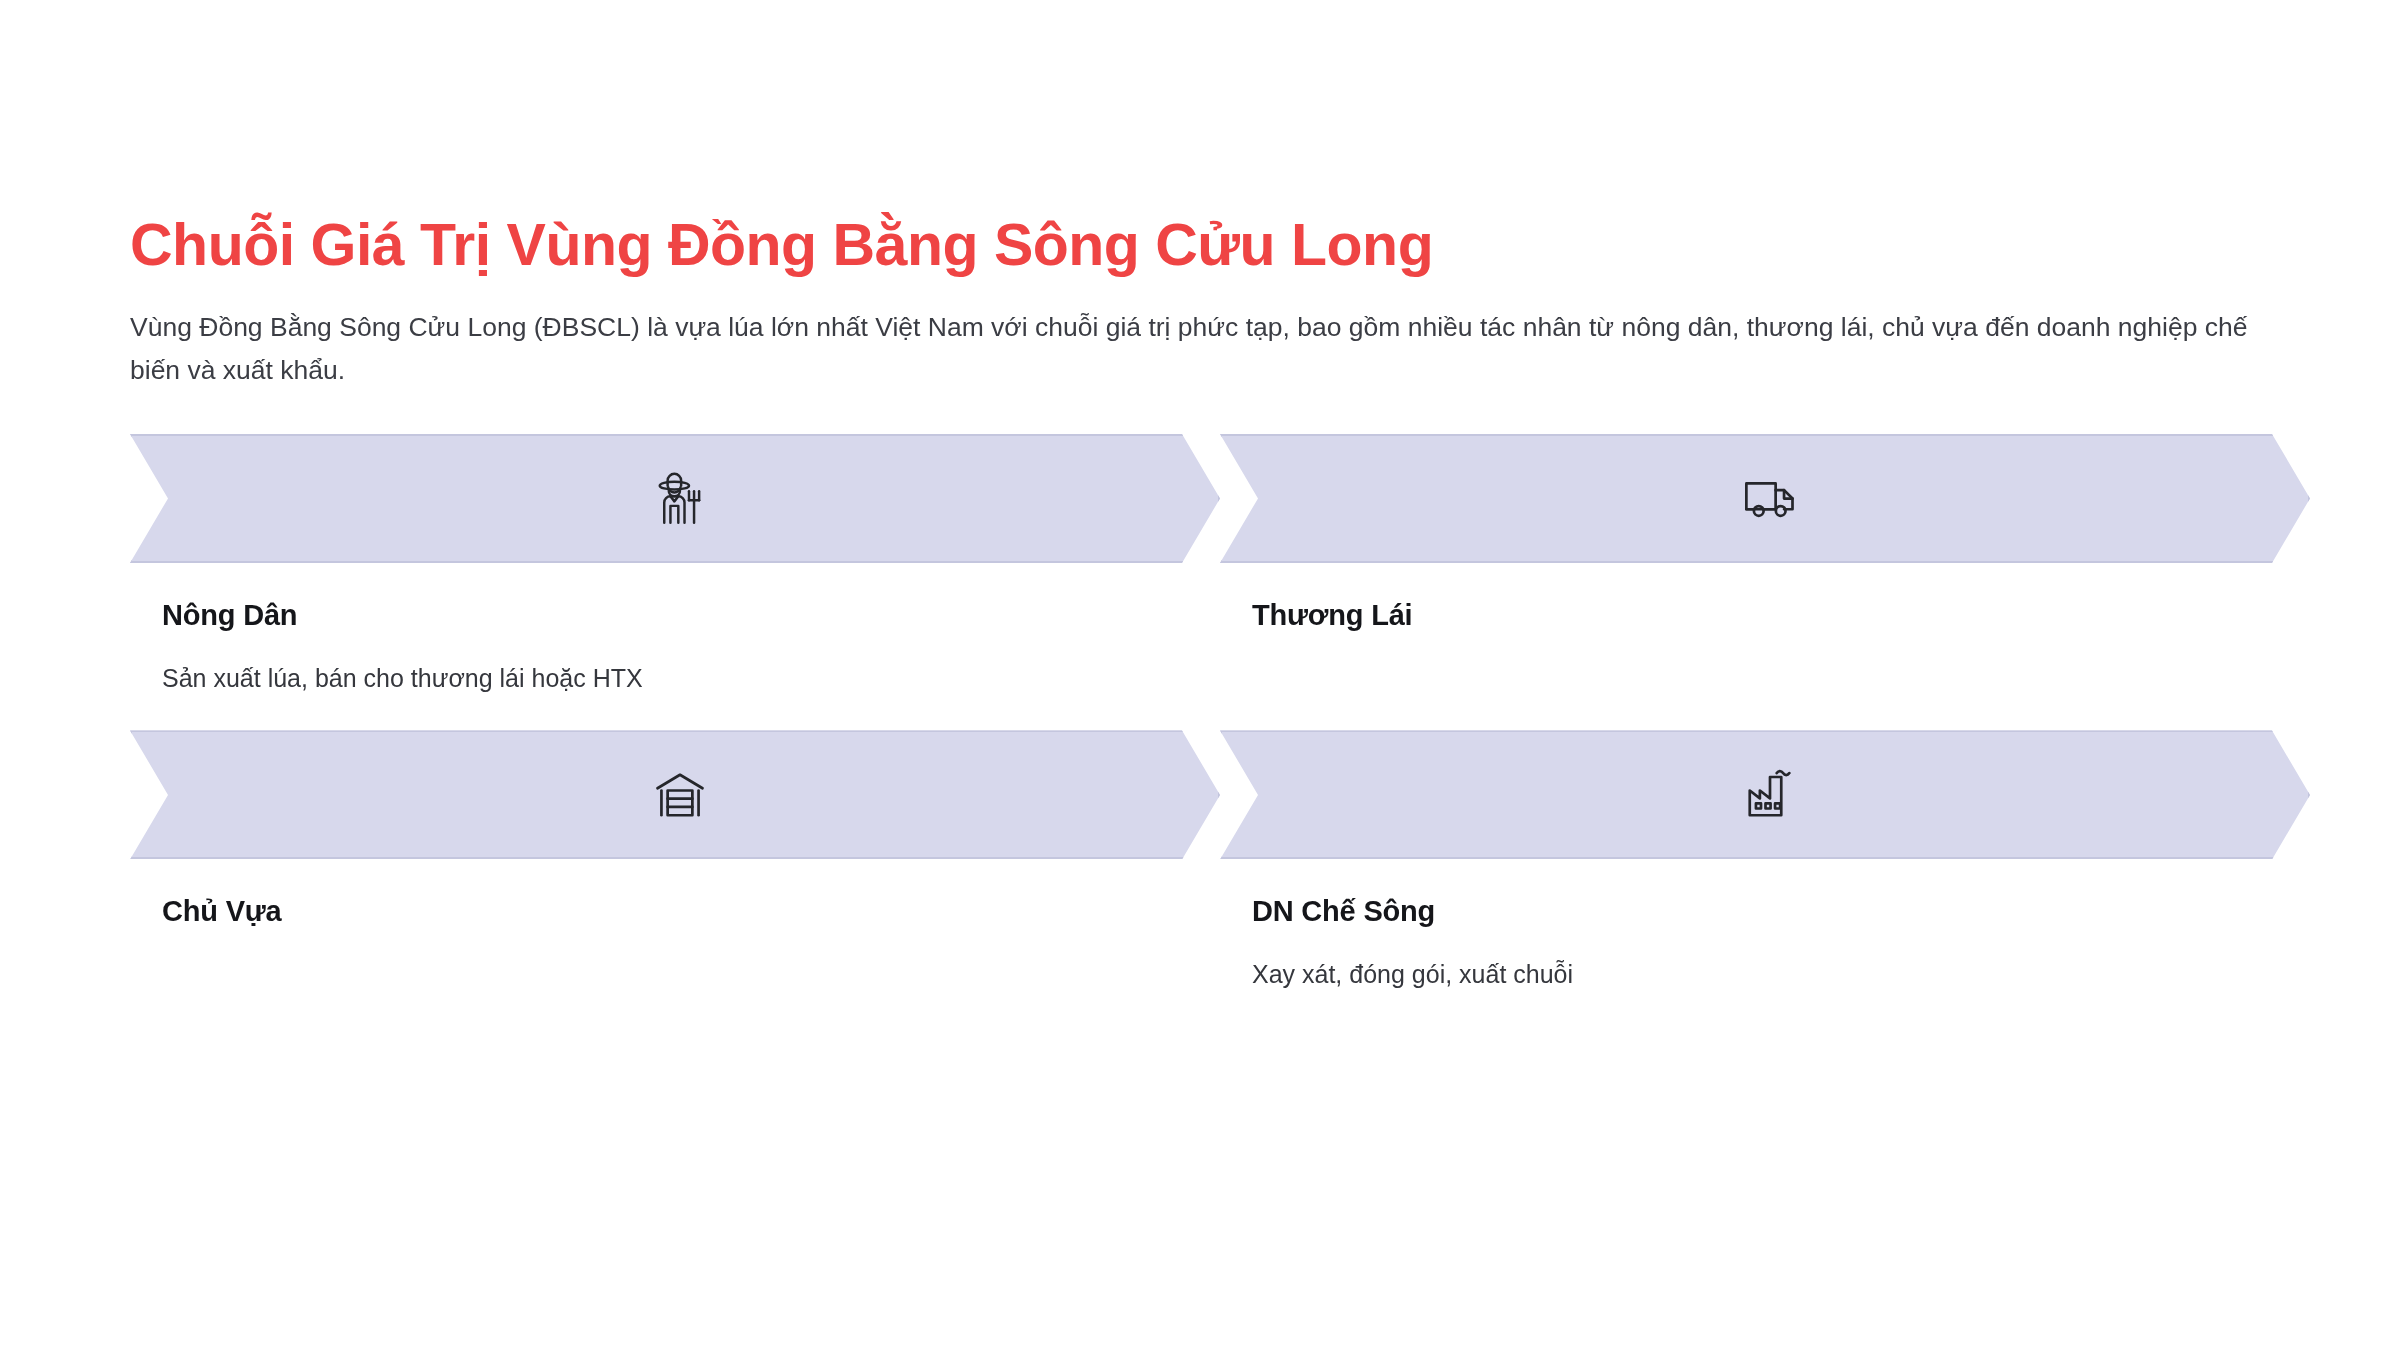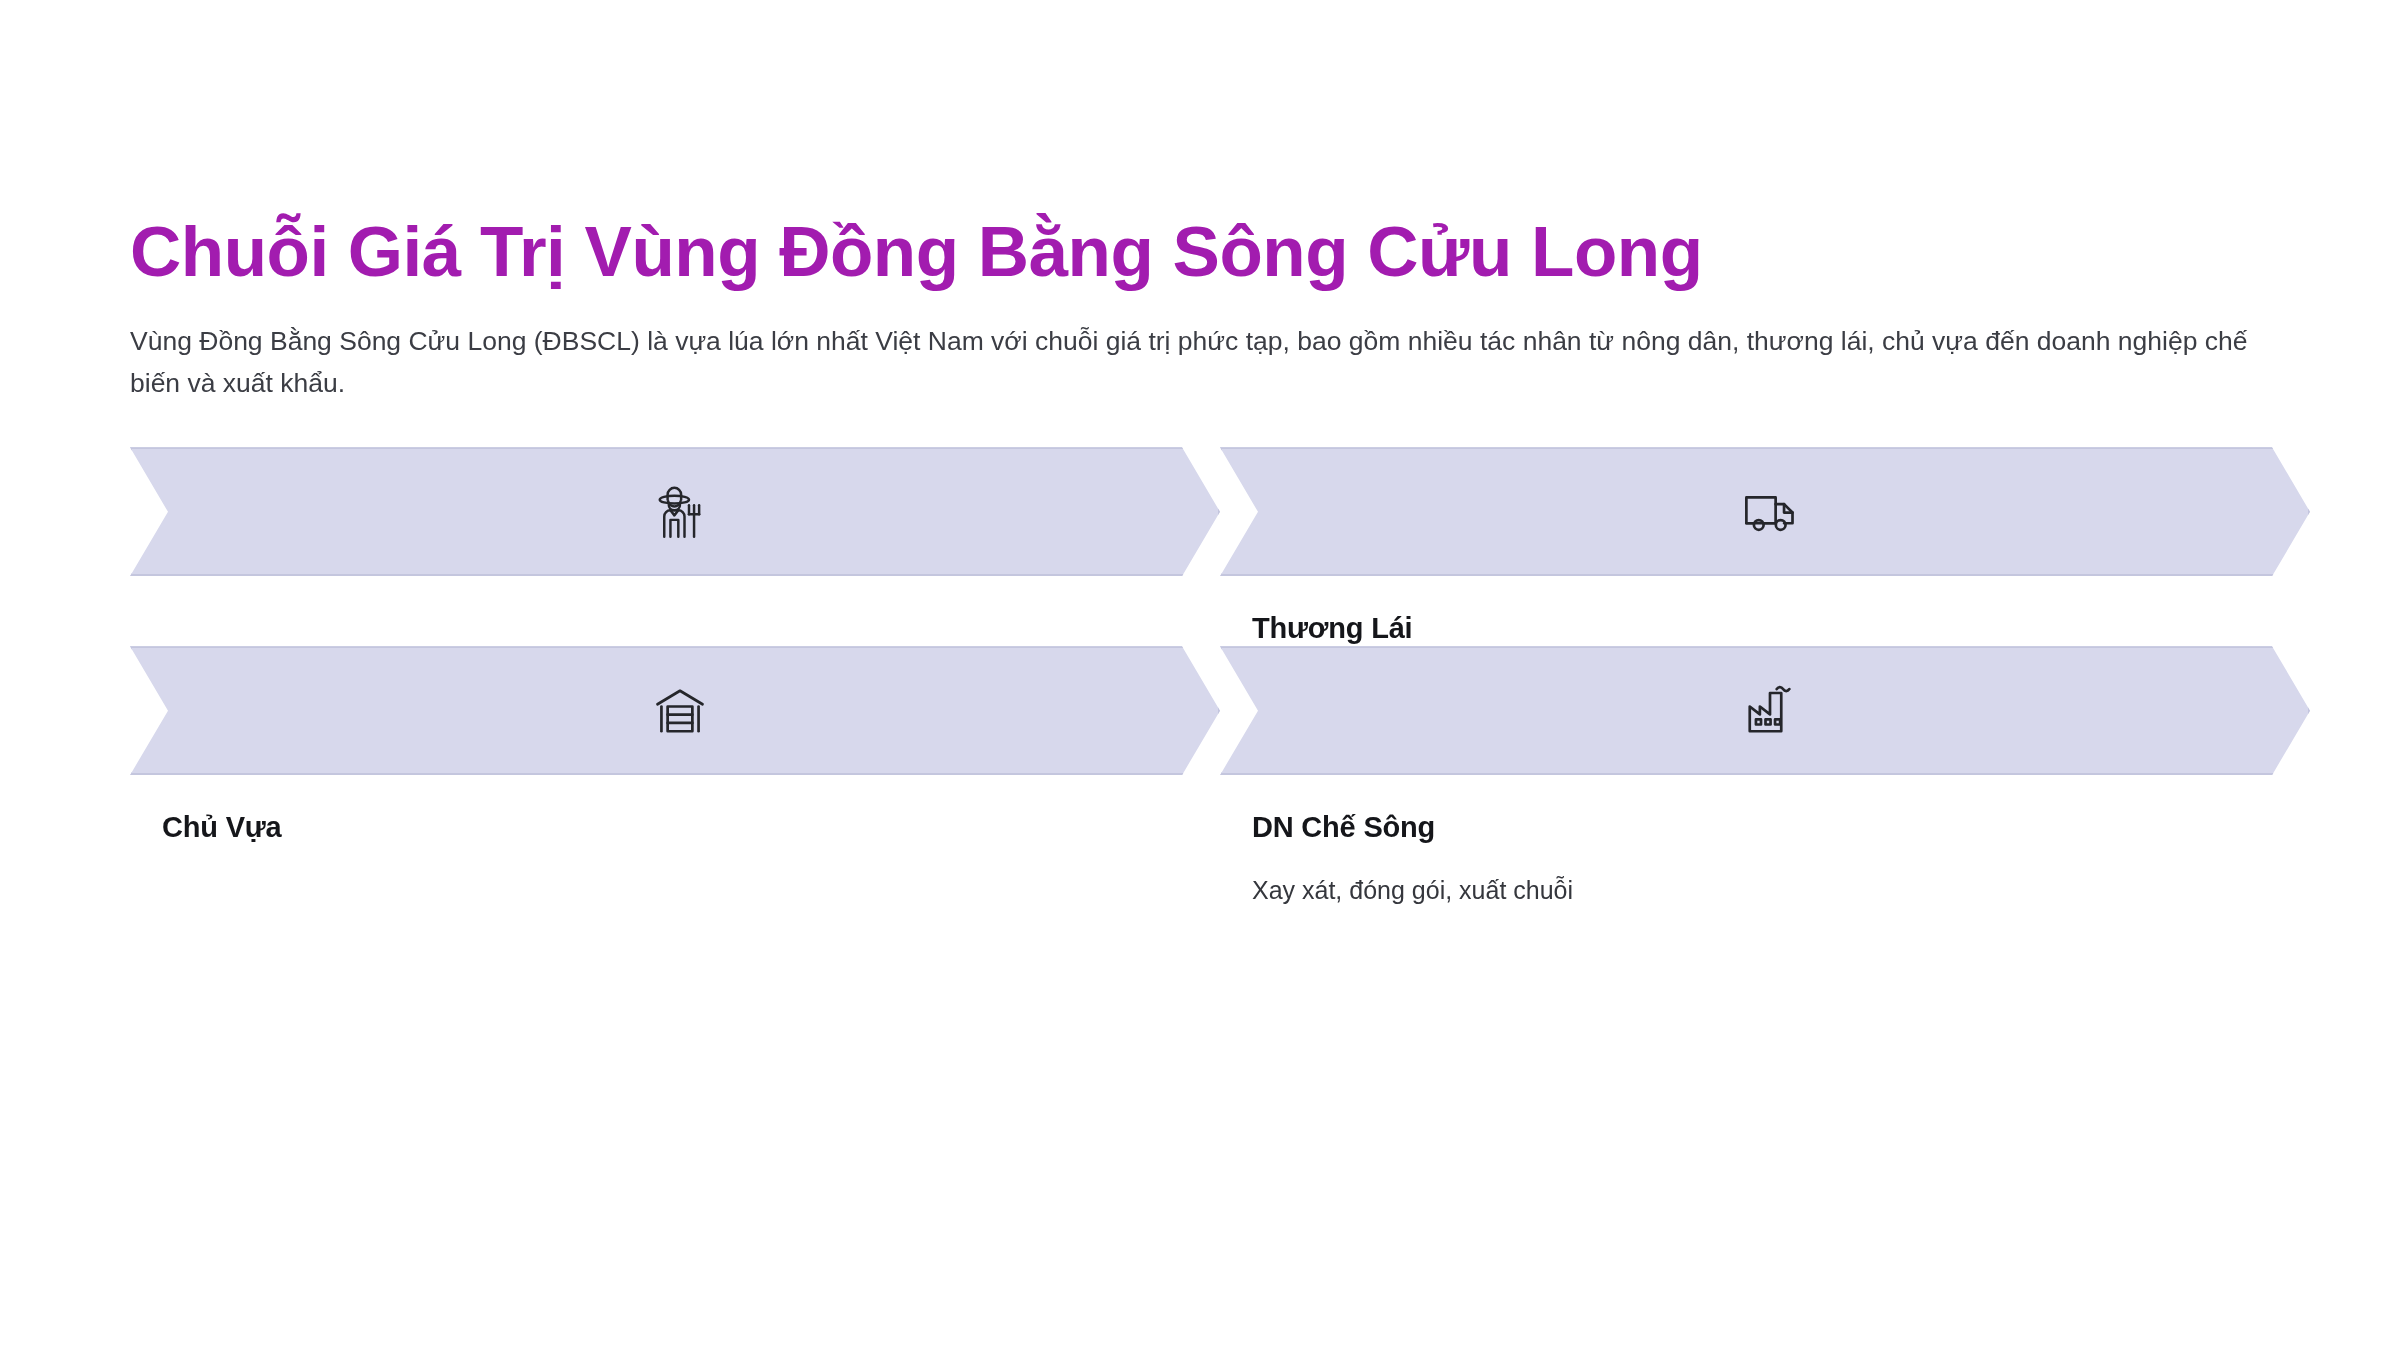--- a/index.html
+++ b/index.html
@@ -23,25 +23,25 @@
   .content {
     position: absolute;
     left: 130px;
     top: 0;
     width: 2170px;
   }
 
   
   .page-title {
     margin-top: 212px;
-    font-size: 71px;
+    font-size: 59px;
     line-height: 1.12;
     font-weight: 700;
     letter-spacing: -0.5px;
-    color: #a21caf;
+    color: #ef4444;
     white-space: nowrap;
   }
 
   .page-intro {
     margin-top: 28px;
     width: 2165px;
     font-size: 26.5px;
     line-height: 1.62;
     font-weight: 400;
     color: #3b3d44;
@@ -140,20 +140,24 @@
               <path d="M10 46V28a5.5 5.5 0 0 1 5.5-5.5h7A5.5 5.5 0 0 1 28 28v18"></path>
               <path d="M15.5 22.5L19 27l3.5-4.5"></path>
               <path d="M15.5 46V31h7v15"></path>
               <path d="M36.5 18v28"></path>
               <path d="M32 18v8"></path>
               <path d="M41 18v8"></path>
               <path d="M32 26h9"></path>
             </svg>
           </span>
         </div>
+        <div class="cell-body">
+          <div class="cell-title">Nông Dân</div>
+          <div class="cell-desc">Sản xuất lúa, bán cho thương lái hoặc HTX</div>
+        </div>
       </div>
 
       <div class="chain-cell">
         <div class="chevron">
           <span class="chevron-icon">
             <svg viewBox="0 0 48 48" fill="none" stroke="currentColor" stroke-width="2.4" stroke-linecap="round" stroke-linejoin="round">
               <path d="M3 11h26v23H3z"></path>
               <path d="M29 17h7.5L44 24.5V34h-7.5"></path>
               <path d="M36.5 17v7.5H44"></path>
               <path d="M3 34h6.5"></path>

